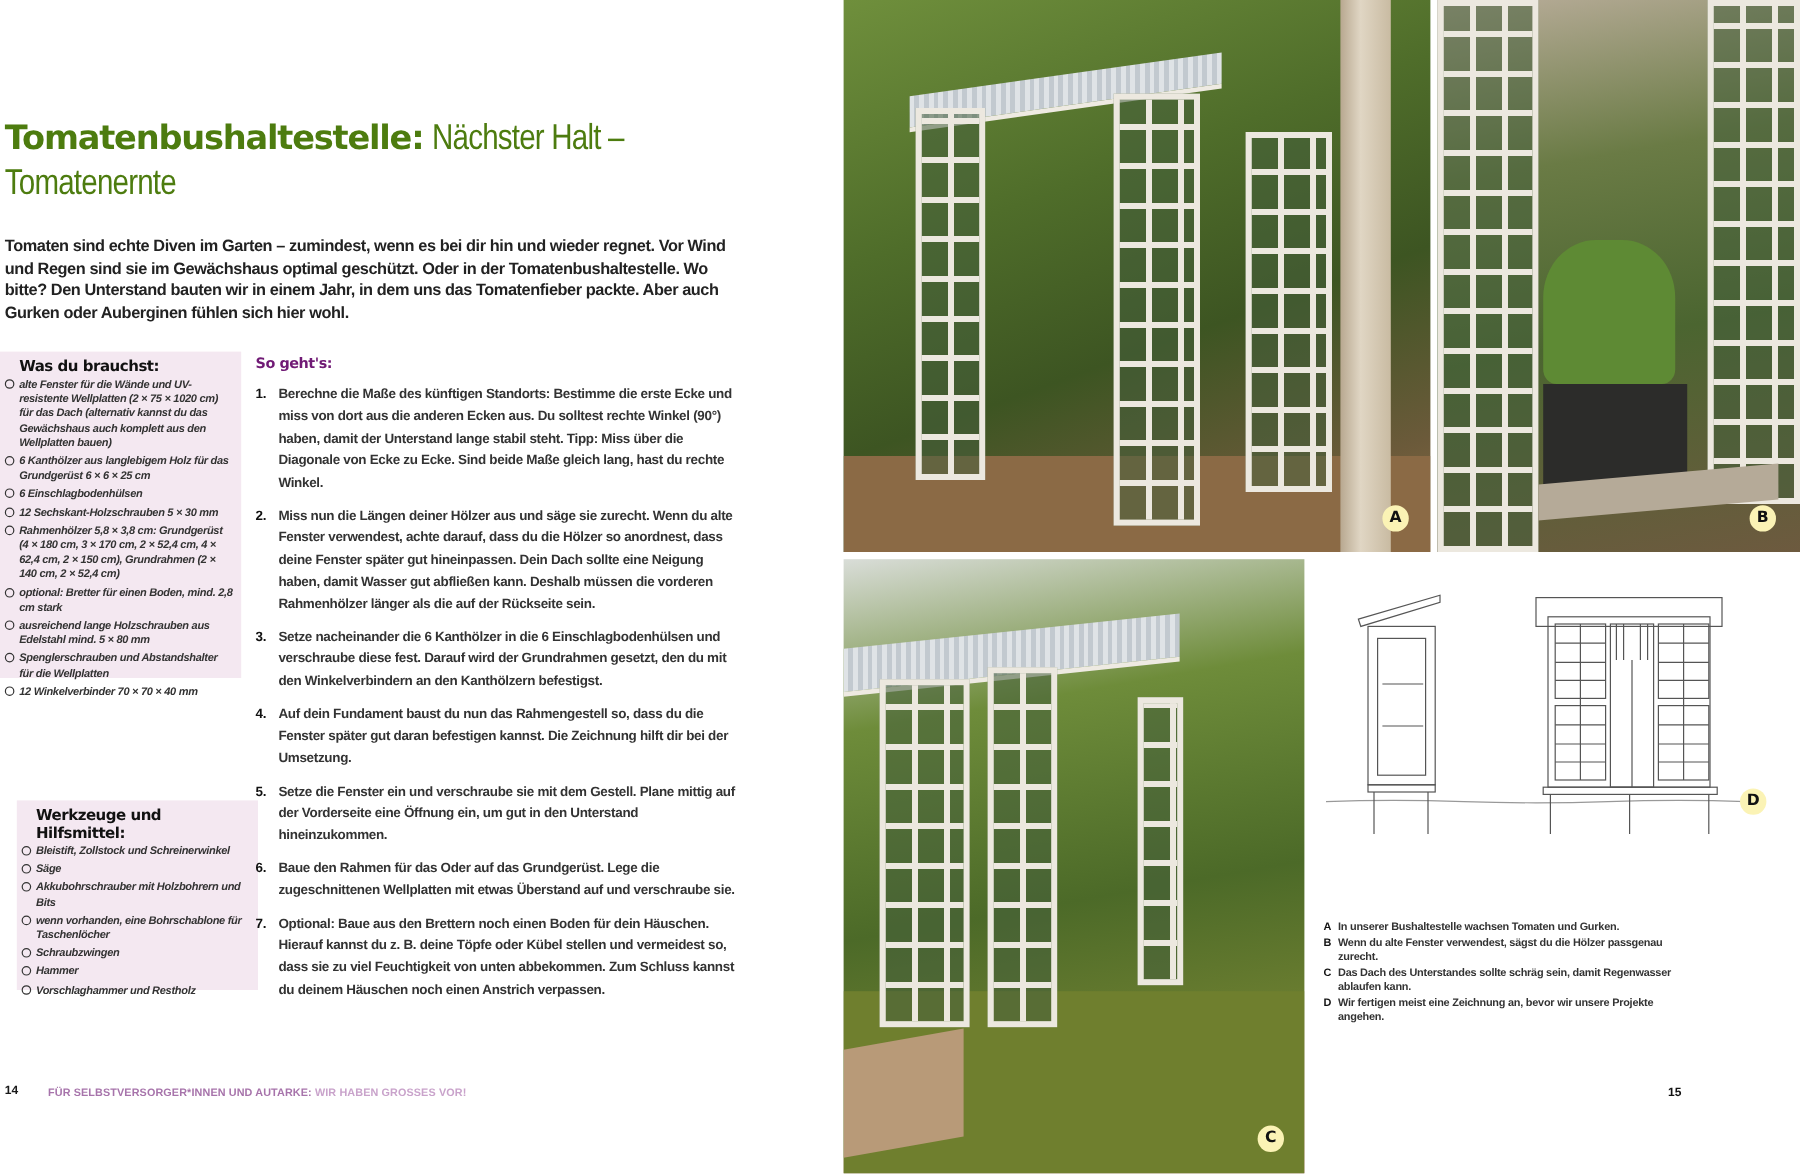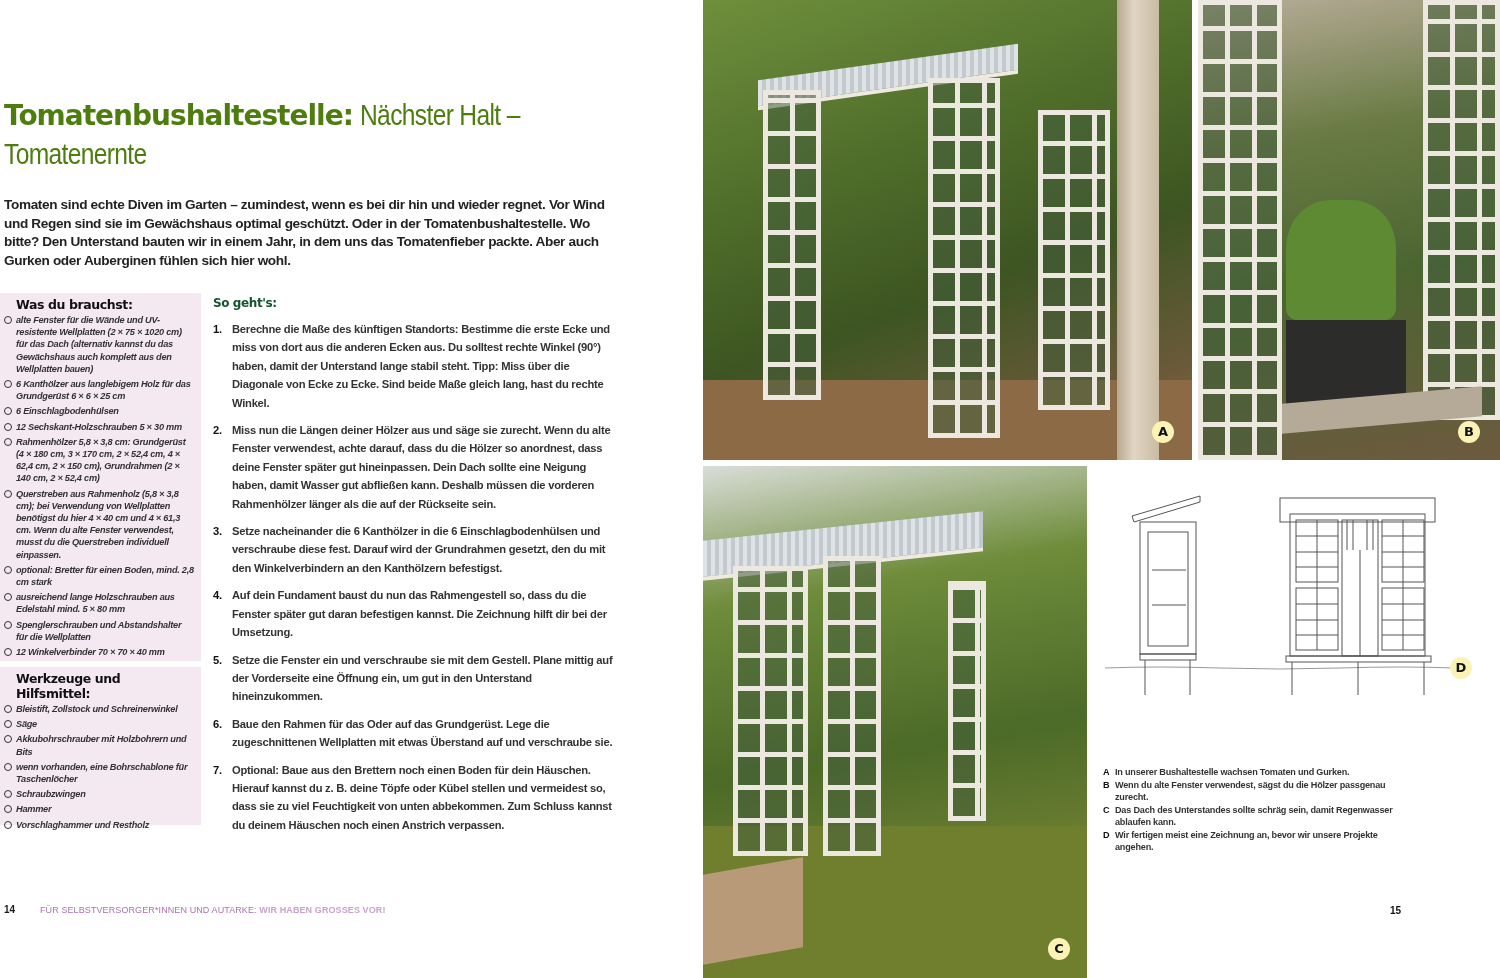--- a/index.html
+++ b/index.html
@@ -8,34 +8,34 @@
 
   
   .page-left { position: absolute; left: 0; top: 0; width: 700px; height: 978px; background: #fff; }
   .title { position: absolute; left: 4px; top: 96px; width: 600px; font-family: "Liberation Sans Narrow", "Liberation Sans", sans-serif; font-size: 30px; line-height: 38px; letter-spacing: -0.8px; color: #4d7c0f; }
   .title .bold { font-weight: 900; font-family: "DejaVu Sans", sans-serif; font-size: 28px; letter-spacing: -1px; }
   .title .light { font-weight: normal; transform: scaleX(0.82); display: inline-block; transform-origin: left; }
   .title .light2 { font-weight: normal; display: inline-block; transform: scaleX(0.82); transform-origin: left; }
 
   .intro { position: absolute; left: 4px; top: 196px; width: 615px; font-size: 13.6px; line-height: 18.7px; color: #222; letter-spacing: -0.35px; font-weight: 600; font-stretch: condensed; }
 
-  .materials-box { position: absolute; left: 0; top: 293px; width: 201px; height: 368px; background: #f4e8f1; padding: 4px 6px 0 4px; }
-  .tools-box { position: absolute; left: 0; top: 667px; width: 201px; height: 158px; background: #f4e8f1; padding: 4px 6px 0 4px; }
+  .materials-box { position: absolute; left: 0; top: 293px; width: 201px; height: 272px; background: #f4e8f1; padding: 4px 6px 0 4px; }
+  .tools-box { position: absolute; left: 14px; top: 667px; width: 201px; height: 158px; background: #f4e8f1; padding: 4px 6px 0 4px; }
   .box-heading { font-family: "DejaVu Sans", sans-serif; font-weight: 900; font-size: 12.5px; letter-spacing: -0.4px; color: #111; margin-left: 12px; margin-bottom: 2px; }
   .check-list { list-style: none; font-style: italic; }
   .check-list li { position: relative; padding-left: 12px; font-size: 9.2px; line-height: 12.2px; color: #333; letter-spacing: -0.25px; margin-bottom: 3px; font-weight: 600; }
   .check-list li .circle { position: absolute; left: 0; top: 2px; width: 8px; height: 8px; border: 1.3px solid #333; border-radius: 50%; }
 
   .steps { position: absolute; left: 213px; top: 296px; width: 405px; }
-  .steps-heading { font-family: "DejaVu Sans", sans-serif; font-weight: 900; font-size: 12px; letter-spacing: -0.4px; color: #14532d; margin-bottom: 10px; }
+  .steps-heading { font-family: "DejaVu Sans", sans-serif; font-weight: 900; font-size: 12px; letter-spacing: -0.4px; color: #701a75; margin-bottom: 10px; }
   .step { position: relative; padding-left: 19px; font-size: 11.2px; line-height: 18.4px; color: #333; letter-spacing: -0.25px; margin-bottom: 9px; font-weight: 600; }
   .step .num { position: absolute; left: 0; top: 0; font-weight: 900; color: #111; }
   .footer-num { position: absolute; left: 4px; top: 904px; font-weight: 900; font-size: 10px; text-align: center; }
   .running-head { position: absolute; left: 40px; top: 905px; font-size: 9px; letter-spacing: 0.1px; color: #b07fb2; }
-  .running-head .rh-bold { font-weight: 400; color: #a774ab; }
+  .running-head .rh-bold { font-weight: 700; color: #a774ab; }
   .running-head .rh-light { font-weight: bold; color: #c9a3cb; }
 
   
   .page-right { position: absolute; left: 700px; top: 0; width: 800px; height: 978px; background: #fff; }
   .photo { position: absolute; overflow: hidden; }
   .photo-a { left: 3px; top: 0; width: 489px; height: 460px; background: linear-gradient(160deg, #6f8f3c 0%, #4f6d2a 35%, #3d5522 60%, #6b5a3a 85%, #8a6b45 100%); }
   .photo-b { left: 498px; top: 0; width: 302px; height: 460px; background: linear-gradient(170deg, #b9ad9a 0%, #6a7b45 30%, #4b6530 60%, #6d5a3f 100%); }
   .photo-c { left: 3px; top: 466px; width: 384px; height: 512px; background: linear-gradient(170deg, #d9ddd8 0%, #6e8c3a 25%, #4c6a28 55%, #6a7d30 75%, #8d6a3f 100%); }
   .window { position: absolute; background:
       repeating-linear-gradient(0deg, transparent 0 28px, #ece8df 28px 33px),
@@ -68,21 +68,20 @@
   <p class="intro">Tomaten sind echte Diven im Garten – zumindest, wenn es bei dir hin und wieder regnet. Vor Wind und Regen sind sie im Gewächshaus optimal geschützt. Oder in der Tomatenbushaltestelle. Wo bitte? Den Unterstand bauten wir in einem Jahr, in dem uns das Tomatenfieber packte. Aber auch Gurken oder Auberginen fühlen sich hier wohl.</p>
 
   <div class="materials-box">
     <div class="box-heading">Was du brauchst:</div>
     <ul class="check-list">
       <li><span class="circle"></span><span>alte Fenster für die Wände und UV-resistente Wellplatten (2 × 75 × 1020 cm) für das Dach (alternativ kannst du das Gewächshaus auch komplett aus den Wellplatten bauen)</span></li>
       <li><span class="circle"></span><span>6 Kanthölzer aus langlebigem Holz für das Grundgerüst 6 × 6 × 25 cm</span></li>
       <li><span class="circle"></span><span>6 Einschlagbodenhülsen</span></li>
       <li><span class="circle"></span><span>12 Sechskant-Holzschrauben 5 × 30 mm</span></li>
       <li><span class="circle"></span><span>Rahmenhölzer 5,8 × 3,8 cm: Grundgerüst (4 × 180 cm, 3 × 170 cm, 2 × 52,4 cm, 4 × 62,4 cm, 2 × 150 cm), Grundrahmen (2 × 140 cm, 2 × 52,4 cm)</span></li>
-      <li><span class="circle"></span><span>Querstreben aus Rahmenholz (5,8 × 3,8 cm); bei Verwendung von Wellplatten benötigst du hier 4 × 40 cm und 4 × 61,3 cm. Wenn du alte Fenster verwendest, musst du die Querstreben individuell einpassen.</span></li>
       <li><span class="circle"></span><span>optional: Bretter für einen Boden, mind. 2,8 cm stark</span></li>
       <li><span class="circle"></span><span>ausreichend lange Holzschrauben aus Edelstahl mind. 5 × 80 mm</span></li>
       <li><span class="circle"></span><span>Spenglerschrauben und Abstandshalter für die Wellplatten</span></li>
       <li><span class="circle"></span><span>12 Winkelverbinder 70 × 70 × 40 mm</span></li>
     </ul>
   </div>
 
   <div class="tools-box">
     <div class="box-heading">Werkzeuge und Hilfsmittel:</div>
     <ul class="check-list">

